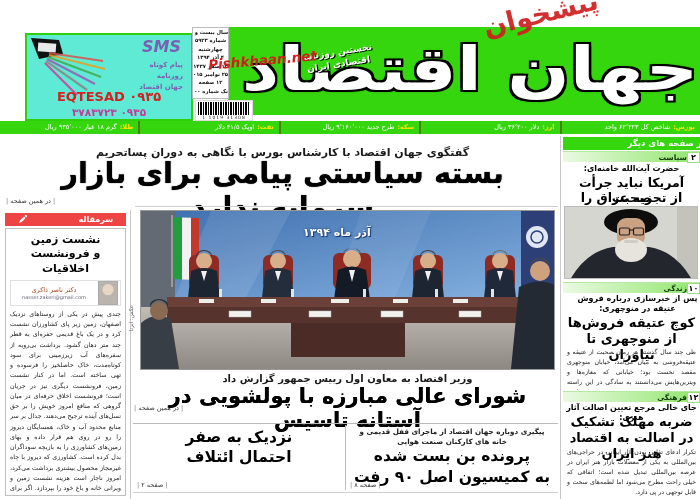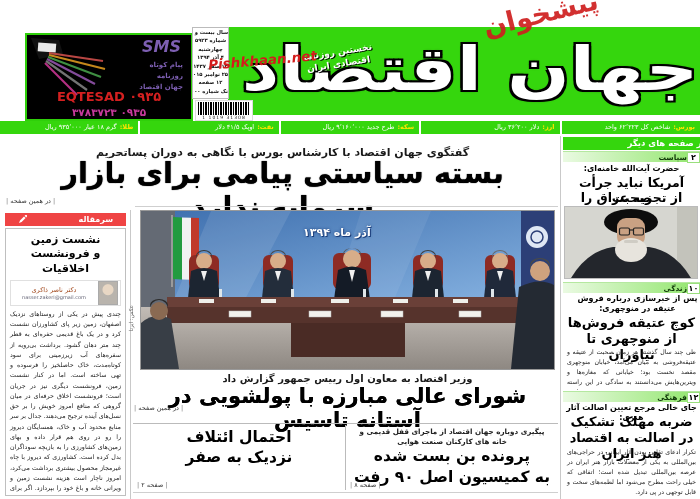--- a/index.html
+++ b/index.html
@@ -12,39 +12,39 @@
       white-space:nowrap;letter-spacing:-2px;line-height:96px;transform:scaleX(1.22);transform-origin:right center;
       text-shadow:-2px -2px 0 #000,2px -2px 0 #000,-2px 2px 0 #000,2px 2px 0 #000,0 0 3px #000;}
   .mast-tagline{position:absolute;left:74px;top:20px;transform:rotate(-9deg);color:#fff;font-size:9px;
       font-weight:bold;text-align:center;line-height:1.3;text-shadow:1px 1px 0 #000;}
   .stamp{position:absolute;left:482px;top:-2px;font-size:27px;font-weight:bold;color:#cf1f1f;
       transform:rotate(-14deg);z-index:30;opacity:.92;}
   .stamp-site{position:absolute;left:208px;top:52px;font-size:13.5px;font-weight:bold;font-style:italic;
       color:#d31c1c;transform:rotate(-5deg);z-index:30;direction:ltr;}
   
   .sms-box{position:absolute;left:25px;top:33px;width:168px;height:88px;border:2px solid #2fcf0a;
-      background:#000000;box-sizing:border-box;}
+      background:#5eead4;box-sizing:border-box;}
   .sms-word{position:absolute;right:10px;top:2px;color:#7d5fb2;font-size:16px;font-weight:bold;font-style:italic;}
   .sms-lines{position:absolute;right:8px;top:25px;color:#7d5fb2;font-size:7px;font-weight:bold;
       text-align:right;line-height:1.55;}
   .sms-num1{position:absolute;left:0;right:0;bottom:15px;text-align:center;color:#d42020;
       font-size:13px;font-weight:bold;}
   .sms-num2{position:absolute;left:0;right:0;bottom:1px;text-align:center;color:#c73a9c;
       font-size:10.5px;font-weight:bold;letter-spacing:3px;}
   .sms-phone{position:absolute;left:2px;top:2px;}
   
   .dateline{position:absolute;left:192px;top:27px;width:37px;height:72px;background:#fff;border:1px solid #bbb;
       box-sizing:border-box;font-size:5.2px;line-height:8.4px;text-align:center;color:#111;font-weight:bold;
       z-index:2;overflow:hidden;white-space:nowrap;}
   .barcode{position:absolute;left:195px;top:100px;width:58px;height:21px;background:#fff;border:1px solid #ddd;
       box-sizing:border-box;z-index:2;}
   .bars{height:13px;margin:1px 2px 0;background:repeating-linear-gradient(90deg,#000 0 1px,#fff 1px 2px,#000 2px 4px,#fff 4px 5px);}
   .bc-digits{font-size:4.5px;text-align:center;direction:ltr;letter-spacing:1px;color:#222;}
   .ticker{position:absolute;left:0;top:121px;width:700px;height:13px;background:#35d60d;display:flex;direction:rtl;}
-  .tseg{flex:1;line-height:13px;font-size:6.5px;white-space:nowrap;overflow:hidden;padding:0 5px;border-left:2px solid #ffffff;}
+  .tseg{flex:1;line-height:13px;font-size:6.5px;white-space:nowrap;overflow:hidden;padding:0 5px;border-left:2px solid #4d7c0f;}
   .tseg:last-child{border-left:none;}
   .tlabel{color:#ffe400;font-weight:bold;margin-left:3px;}
   .tval{color:#fff;}
   
   .vline{position:absolute;width:1px;background:#c9c9c9;}
   .hline{position:absolute;height:1px;background:#cfcfcf;}
   .tag{font-size:6.5px;color:#333;white-space:nowrap;}
   .tag::before{content:"| ";color:#777;}
   .tag::after{content:" |";color:#777;}
   
@@ -271,22 +271,22 @@
 
   <div class="hline" style="left:133px;top:423px;width:425px;background:#bbb;"></div>
   <div class="subrow">
     <div class="sub-cell">
       <div class="sub-kicker">پیگیری دوباره جهان اقتصاد از ماجرای قفل قدیمی و خانه های کارکنان صنعت هوایی</div>
       <div class="sub-h">پرونده بن بست شده</div>
       <div class="sub-h">به کمیسیون اصل ۹۰ رفت</div>
       <div class="sub-tag tag">صفحه ۸</div>
     </div>
     <div class="sub-cell">
+      <div class="sub-h">نزدیک به صفر</div>
       <div class="sub-h">احتمال ائتلاف</div>
-      <div class="sub-h">نزدیک به صفر</div>
       <div class="sub-tag tag">صفحه ۲</div>
     </div>
   </div>
   <div class="hline" style="left:133px;top:492px;width:425px;"></div>
 
   <div class="ed-bar">
     <span>سرمقاله</span>
     <span class="pen">
       <svg width="9" height="9" viewBox="0 0 9 9">
           <path d="M1,8 L2,5.4 L6,1.4 L7.6,3 L3.6,7 Z M6.6,0.8 L8.2,2.4 L8.8,1.8 A1.1,1.1 0 0 0 7.2,0.2 Z" fill="#fff"></path>

